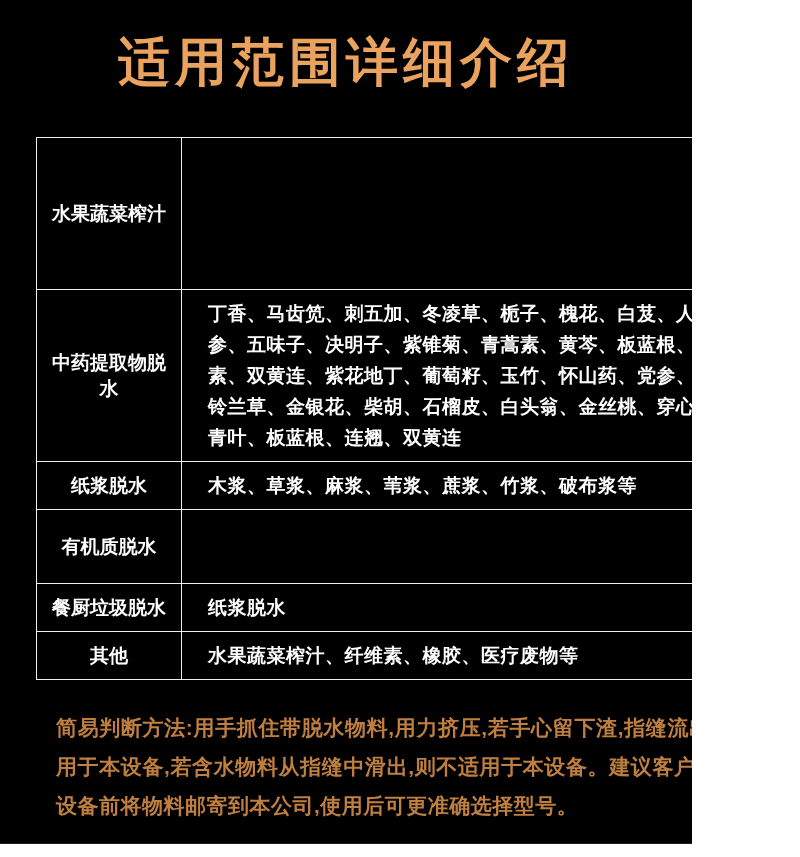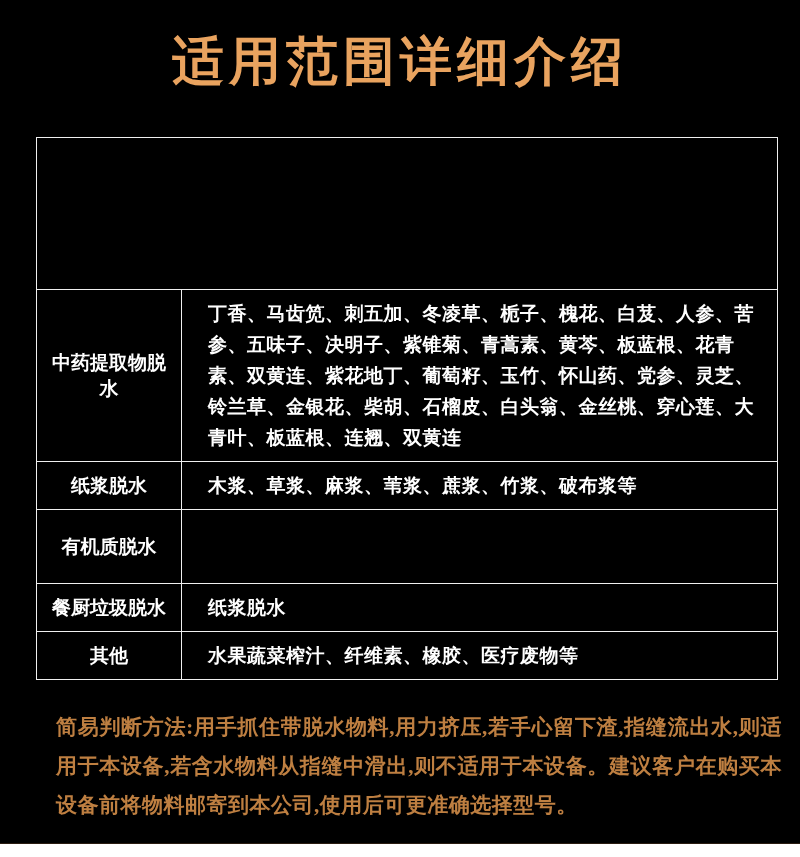--- a/index.html
+++ b/index.html
@@ -1,21 +1,21 @@
 <!DOCTYPE html>
 <html style="--bg: #000000; --title-color: #E9A35F; --border-color: #F0F0F0; --text-color: #FFFFFF; --note-color: #BE7F41; --strip-color: #FFFFFF;"><head>
 <meta charset="utf-8">
 <style>
   html, body { margin: 0; padding: 0; background: #ffffff; }
   .page {
     position: relative;
-    width: 800px;
+    width: 692px;
     height: 857px;
     background: var(--bg, #000000);
-    font-family: Liberation Serif, serif;
+    font-family: Liberation Sans, sans-serif;
     overflow: hidden;
   }
   .title {
     position: absolute;
     top: 26px;
     left: 0;
     width: 100%;
     margin: 0;
     text-align: center;
     color: var(--title-color, #E9A35F);
@@ -93,20 +93,21 @@
 </style>
 </head>
 <body>
 
 <div class="page">
 
   <h1 class="title">适用范围详细介绍</h1>
 
   <div class="table">
     <div class="row h0">
+      <div class="label-cell">水果蔬菜榨汁</div>
     </div>
     <div class="row h1">
       <div class="label-cell">中药提取物脱水</div>
       <div class="content-cell">丁香、马齿笕、刺五加、冬凌草、栀子、槐花、白芨、人参、苦参、五味子、决明子、紫锥菊、青蒿素、黄芩、板蓝根、花青素、双黄连、紫花地丁、葡萄籽、玉竹、怀山药、党参、灵芝、铃兰草、金银花、柴胡、石榴皮、白头翁、金丝桃、穿心莲、大青叶、板蓝根、连翘、双黄连</div>
     </div>
     <div class="row h2">
       <div class="label-cell">纸浆脱水</div>
       <div class="content-cell">木浆、草浆、麻浆、苇浆、蔗浆、竹浆、破布浆等</div>
     </div>
     <div class="row h3">

